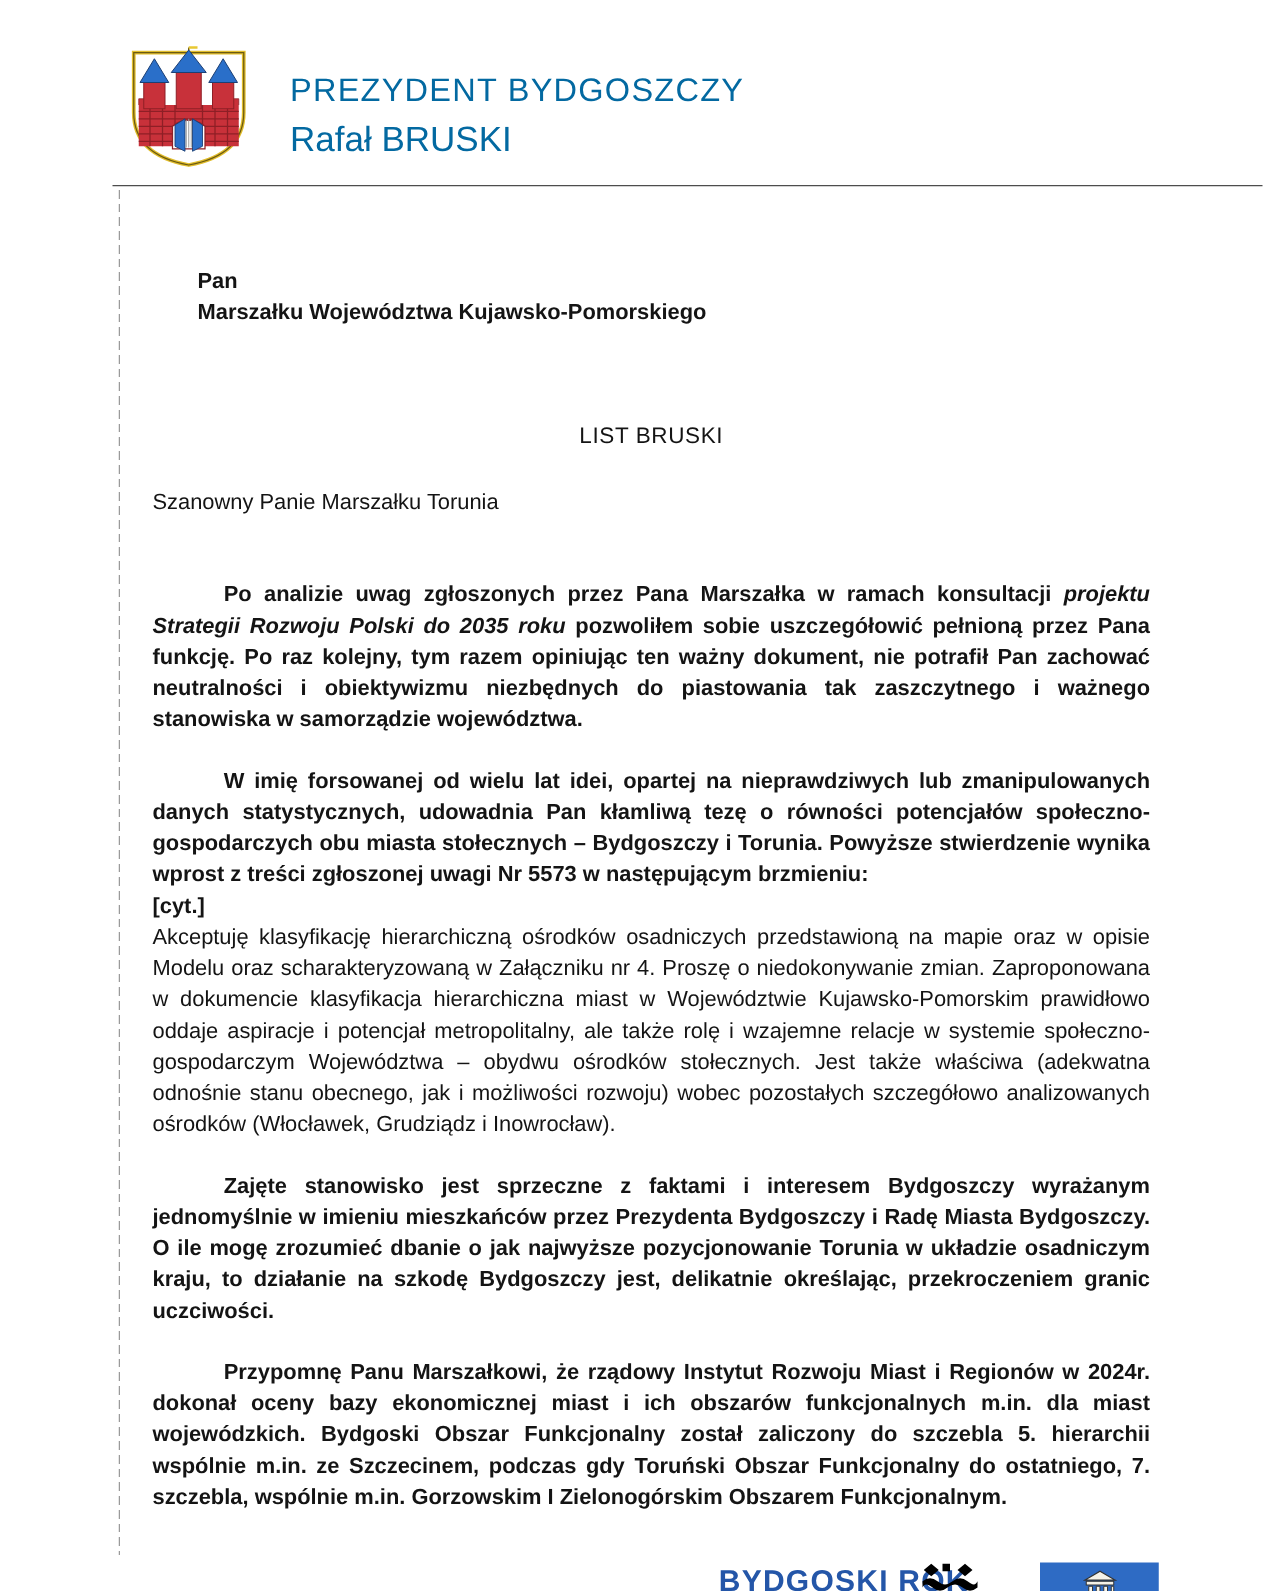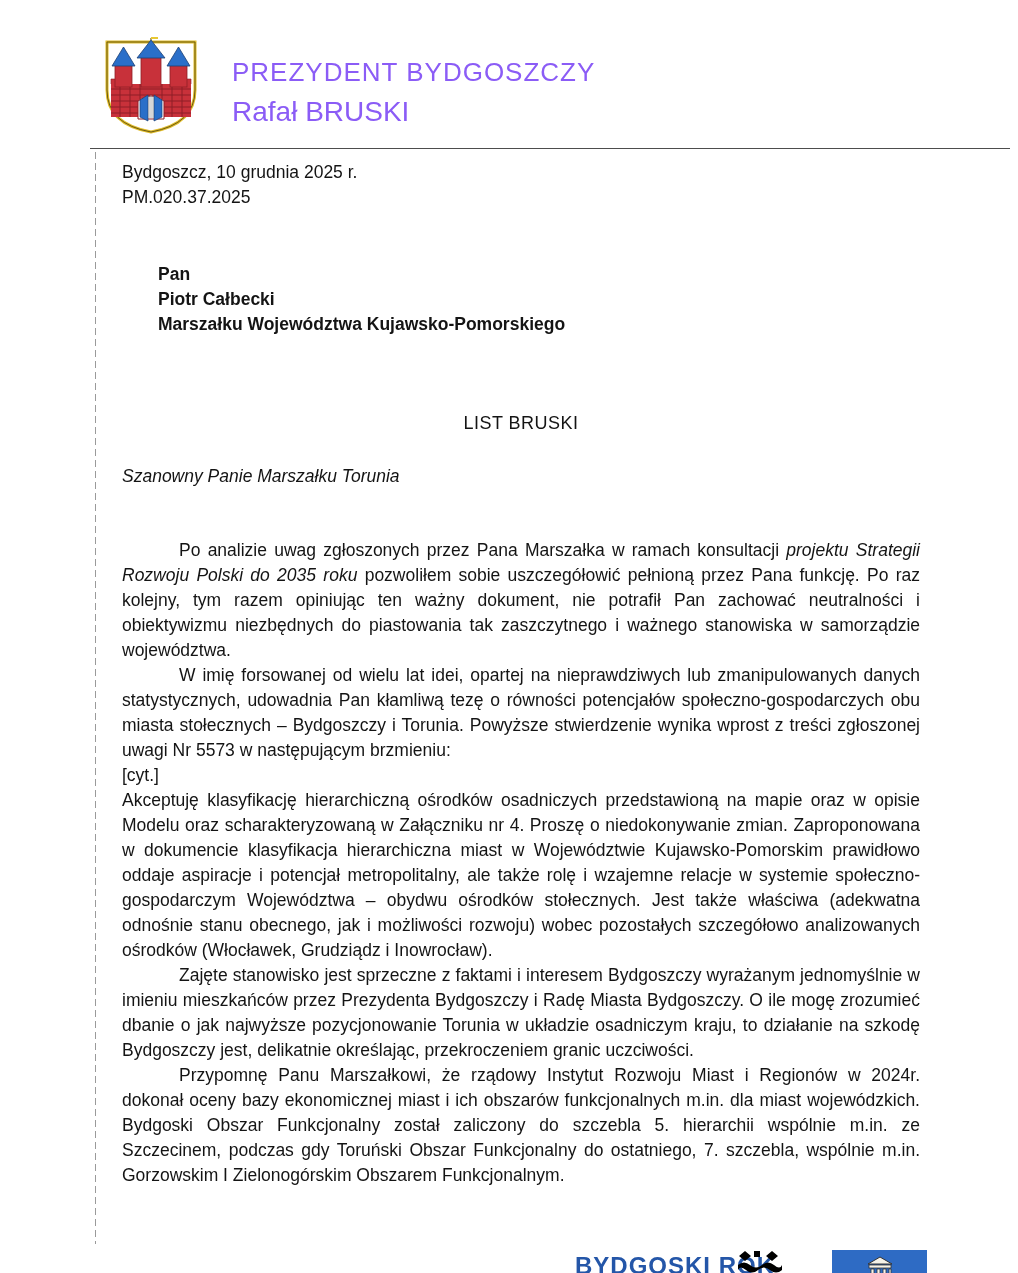--- a/index.html
+++ b/index.html
@@ -9,38 +9,38 @@
     width:1018px; height:1273px;
     margin:0 auto;
     background:#ffffff;
     overflow:hidden;
     font-family:"Liberation Sans","DejaVu Sans",sans-serif;
     color:#141414;
   }
   
   .letterhead { position:absolute; top:37px; left:100px; display:flex; gap:30px; align-items:flex-start; }
   .crest { width:102px; height:100px; flex:0 0 auto; }
-  .office-block { padding-top:20px; color:#8b5cf6; }
+  .office-block { padding-top:20px; color:#0369a1; }
   .office-name { font-size:26px; letter-spacing:1px; font-weight:400; }
   .person-name { font-size:28px; margin-top:8px; font-weight:400; }
   
   .top-rule { position:absolute; top:148px; left:90px; width:920px; height:0; border-top:1.6px solid #4d4d4d; }
   .left-rule {
     position:absolute; top:152px; left:95px; width:1px; height:1092px;
     background:repeating-linear-gradient(to bottom,#9a9a9a 0 7px,transparent 7px 11px);
   }
   
   .content { position:absolute; top:160px; left:122px; width:798px; font-size:17.5px; line-height:25px; }
   .meta div { white-space:nowrap; }
   .recipient { margin-top:52px; font-weight:700;margin-left:36px; }
   .doc-title { margin-top:74px; text-align:center; font-size:18px; font-weight:400; letter-spacing:.5px; }
-  .greeting { margin-top:28px;font-style:italic; }
-  .para { margin:0; text-align:justify; }
+  .greeting { margin-top:28px; }
+  .para { margin:0; text-align:justify;font-weight:bold; }
   .para.first { margin-top:49px; }
-  .indent { text-indent:57px; }
+  .indent { text-indent:57px;margin-top:24px; }
   .bold { font-weight:400; }
   .italic { font-style:italic; }
   
   .page-footer { position:absolute; top:1248px; left:0; width:1018px; height:60px; }
   .campaign {
     position:absolute; left:575px; top:4px;
     font-size:24px; font-weight:700; color:#2456a8; letter-spacing:1px; white-space:nowrap;
   }
   .water-mark { position:absolute; left:737px; top:0; }
   .unesco-box {
@@ -83,28 +83,23 @@
     <div class="office-block">
       <div class="office-name">PREZYDENT BYDGOSZCZY</div>
       <div class="person-name">Rafał BRUSKI</div>
     </div>
   </header>
 
   <div class="top-rule"></div>
   <div class="left-rule"></div>
 
   <main class="content">
-    <div class="meta">
-      <div>Bydgoszcz, 10 grudnia 2025 r.</div>
-      <div>PM.020.37.2025</div>
-    </div>
 
     <div class="recipient">
       <div>Pan</div>
-      <div>Piotr Całbecki</div>
       <div>Marszałku Województwa Kujawsko-Pomorskiego</div>
     </div>
 
     <h1 class="doc-title">LIST BRUSKI</h1>
 
     <div class="greeting">Szanowny Panie Marszałku Torunia</div>
 
     <p class="para indent first"><span>Po analizie uwag zgłoszonych przez Pana Marszałka w ramach konsultacji </span><span class="italic">projektu Strategii Rozwoju Polski do 2035 roku</span><span> pozwoliłem sobie uszczegółowić pełnioną przez Pana funkcję. Po raz kolejny, tym razem opiniując ten ważny dokument, nie potrafił Pan zachować neutralności i obiektywizmu niezbędnych do piastowania tak zaszczytnego i ważnego stanowiska w samorządzie województwa.</span></p>
 
     <p class="para indent">W imię forsowanej od wielu lat idei, opartej na nieprawdziwych lub zmanipulowanych danych statystycznych, udowadnia Pan kłamliwą tezę o równości potencjałów społeczno-gospodarczych obu miasta stołecznych – Bydgoszczy i Torunia. Powyższe stwierdzenie wynika wprost z treści zgłoszonej uwagi Nr 5573 w następującym brzmieniu:</p>

